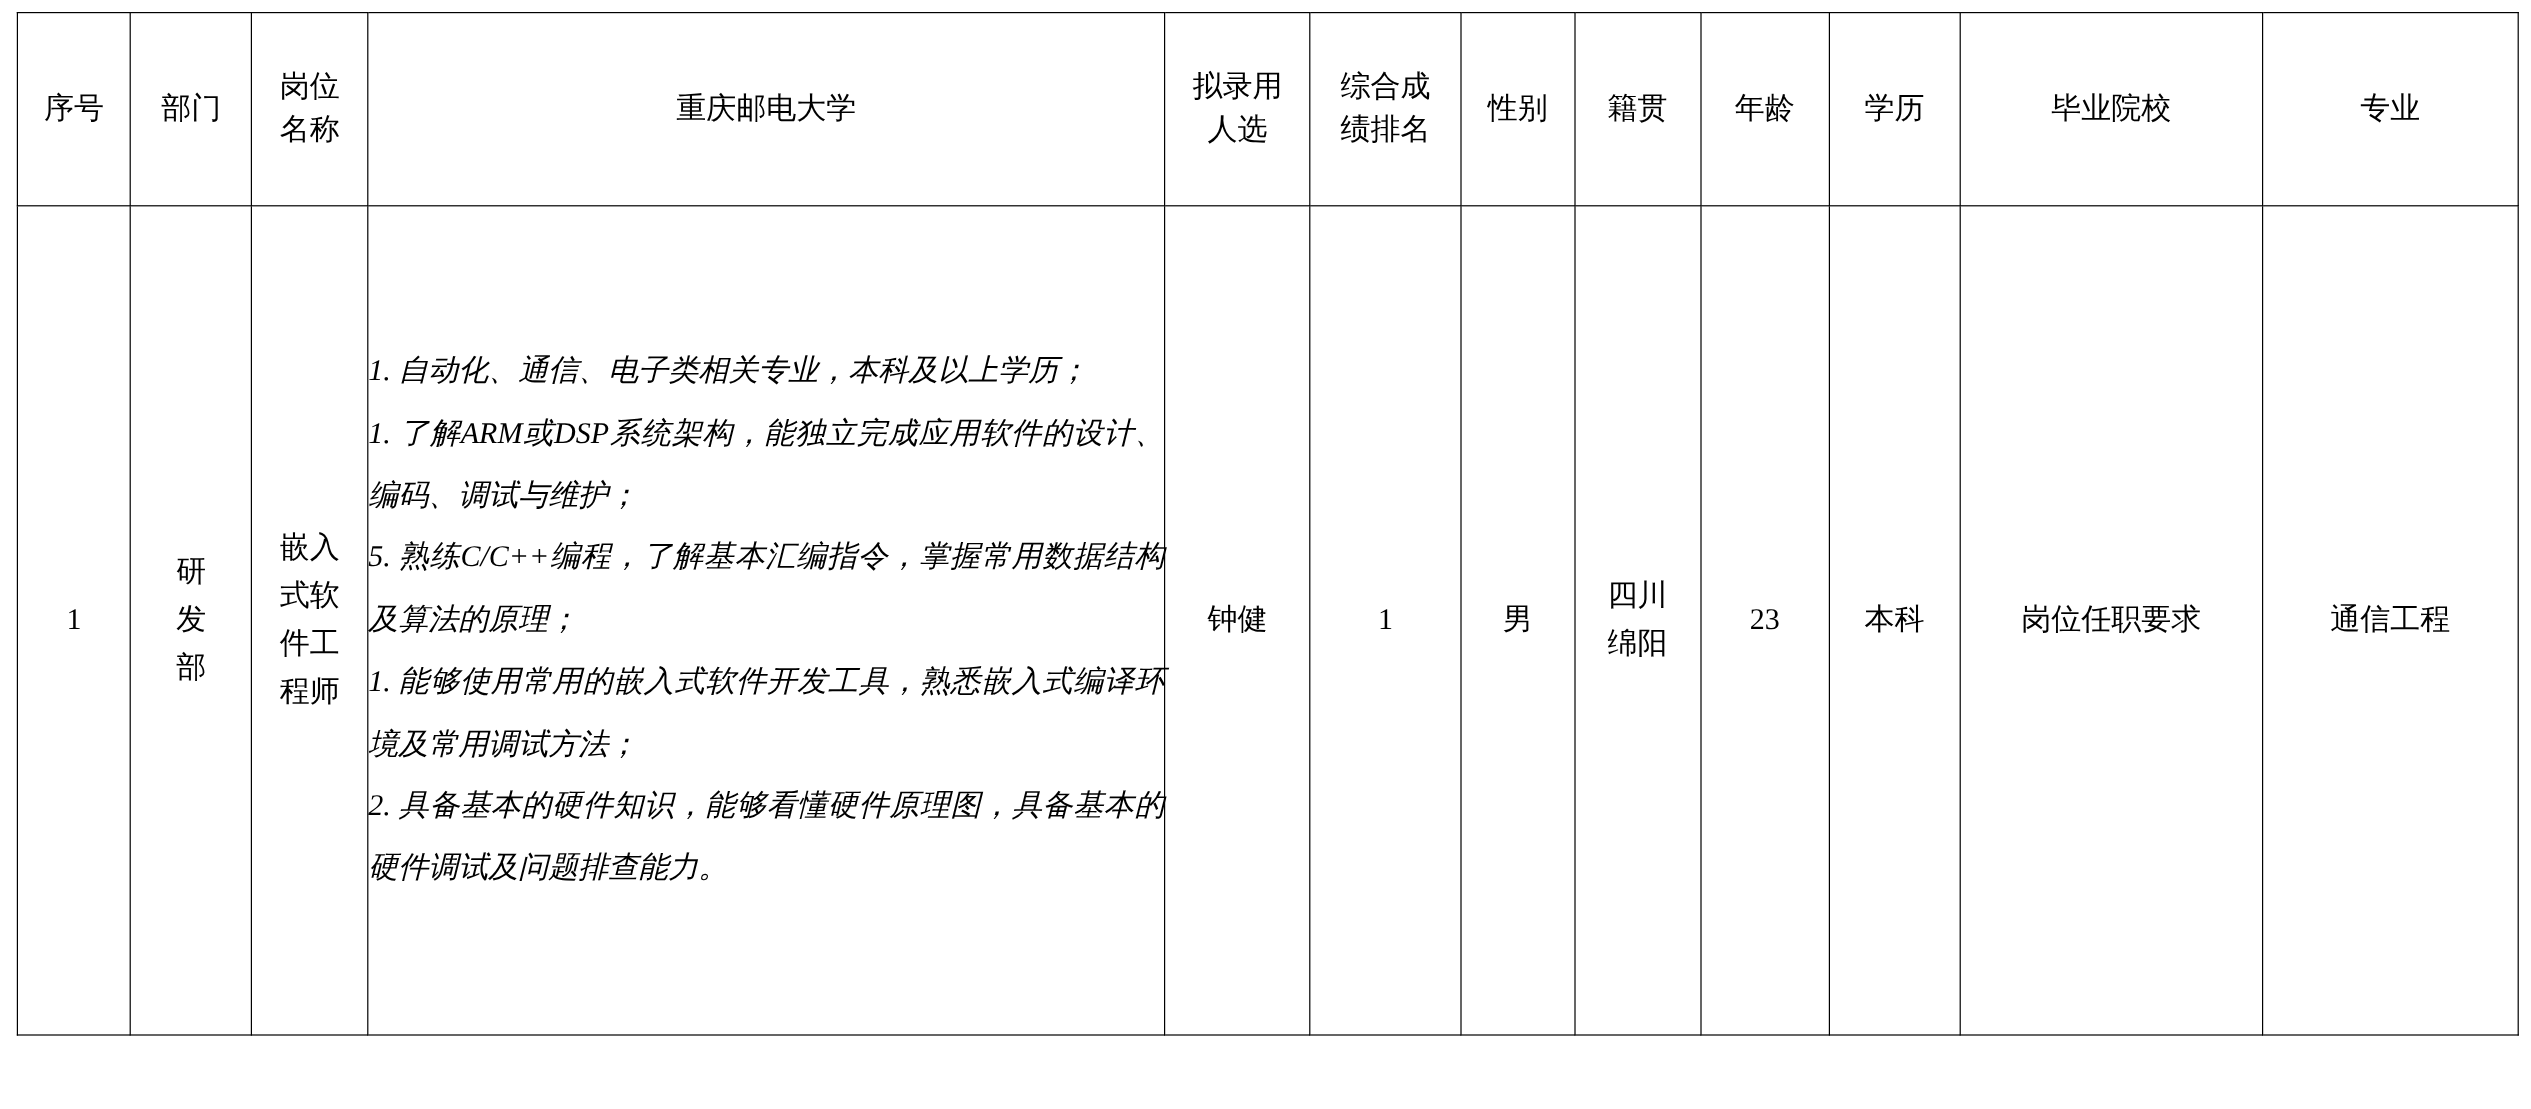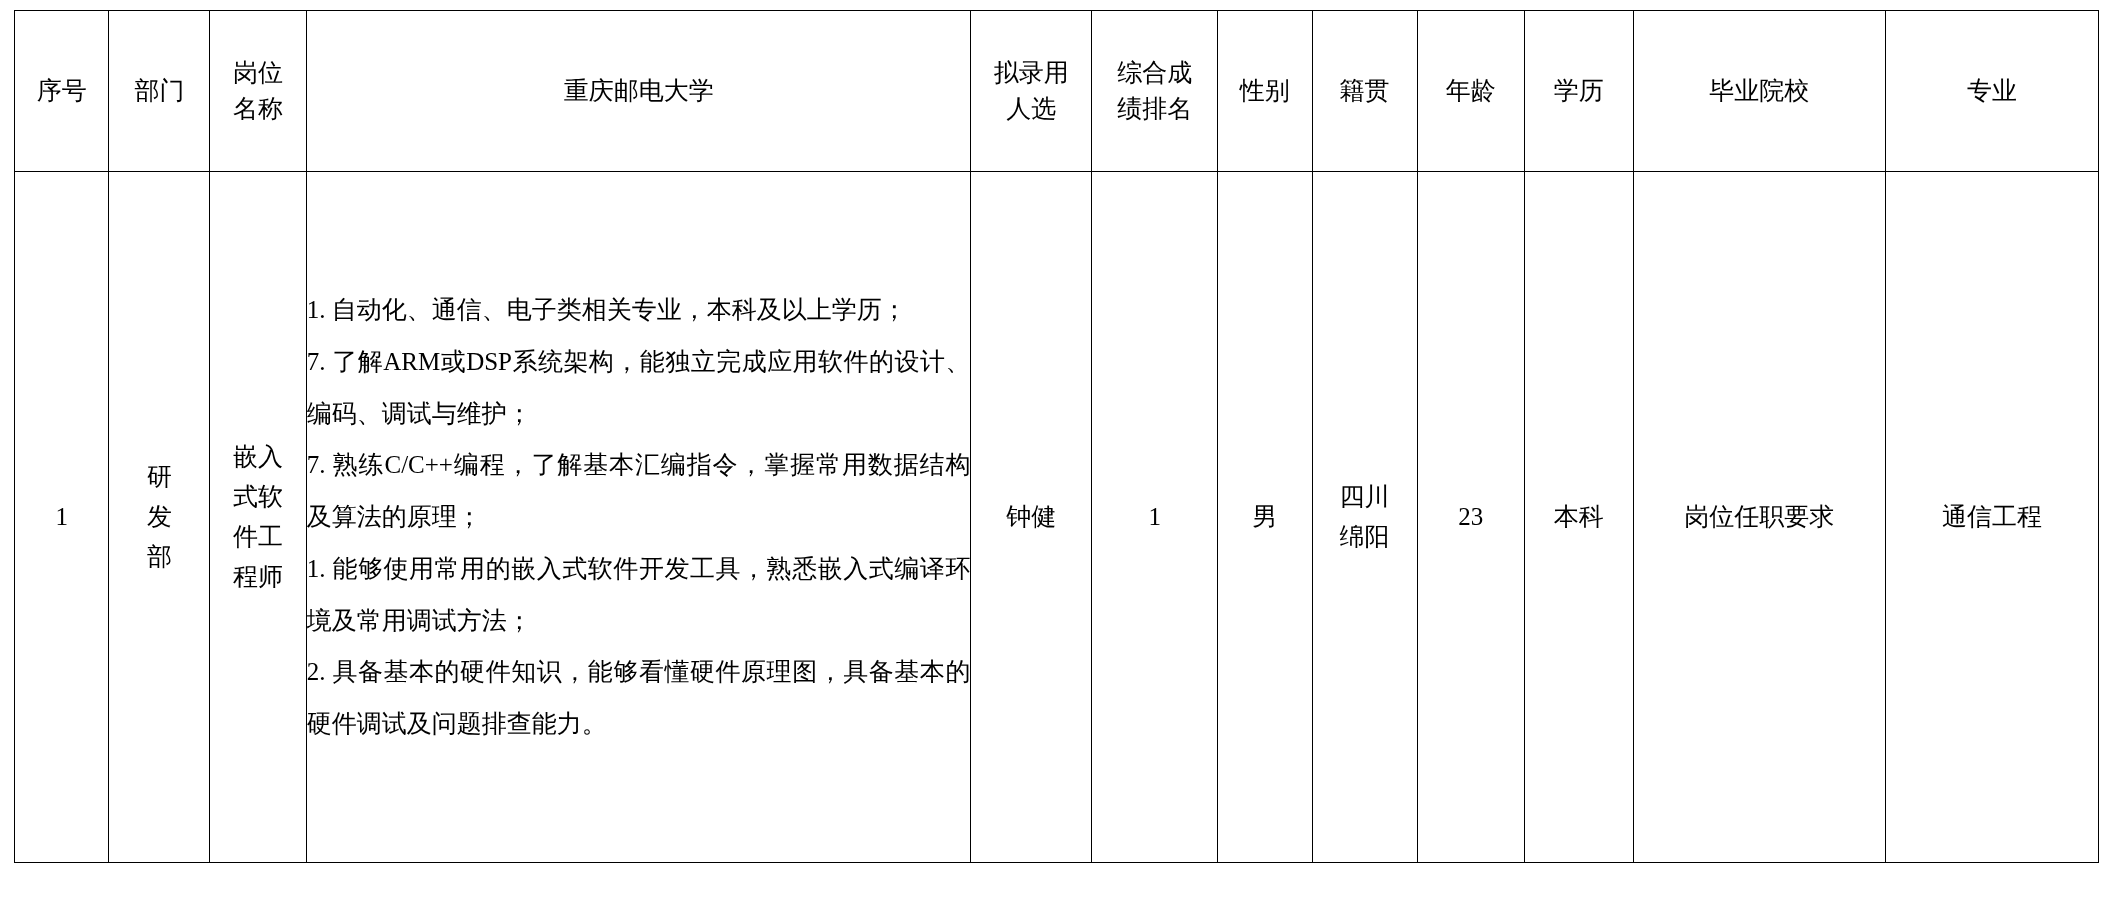--- a/index.html
+++ b/index.html
@@ -81,20 +81,21 @@
     text-align: left;
     vertical-align: top;
     padding: 22px 18px 18px 18px;
     font-size: 25px;
   }
   td.req-cell .req-line {
     display: block;
     line-height: 2.07;
     text-align: justify;
     white-space: normal;
+    font-style: italic;
   }
   .body-row td {
     height: 690px;
   }
   .center-cell {
     text-align: center;
     vertical-align: middle;
   }
   .two-line {
     display: block;
@@ -176,22 +177,22 @@
         <td class="center-cell">
           <span class="vtext">
             <span class="ch">嵌入</span>
             <span class="ch">式软</span>
             <span class="ch">件工</span>
             <span class="ch">程师</span>
           </span>
         </td>
         <td class="req-cell">
           <span class="req-line">1. 自动化、通信、电子类相关专业，本科及以上学历；</span>
-          <span class="req-line">7. 了解ARM或DSP系统架构，能独立完成应用软件的设计、编码、调试与维护；</span>
-          <span class="req-line">7. 熟练C/C++编程，了解基本汇编指令，掌握常用数据结构及算法的原理；</span>
+          <span class="req-line">1. 了解ARM或DSP系统架构，能独立完成应用软件的设计、编码、调试与维护；</span>
+          <span class="req-line">5. 熟练C/C++编程，了解基本汇编指令，掌握常用数据结构及算法的原理；</span>
           <span class="req-line">1. 能够使用常用的嵌入式软件开发工具，熟悉嵌入式编译环境及常用调试方法；</span>
           <span class="req-line">2. 具备基本的硬件知识，能够看懂硬件原理图，具备基本的硬件调试及问题排查能力。</span>
         </td>
         <td class="center-cell">钟健</td>
         <td class="center-cell">1</td>
         <td class="center-cell">男</td>
         <td class="center-cell">
           <span class="two-line">四川</span>
           <span class="two-line">绵阳</span>
         </td>

